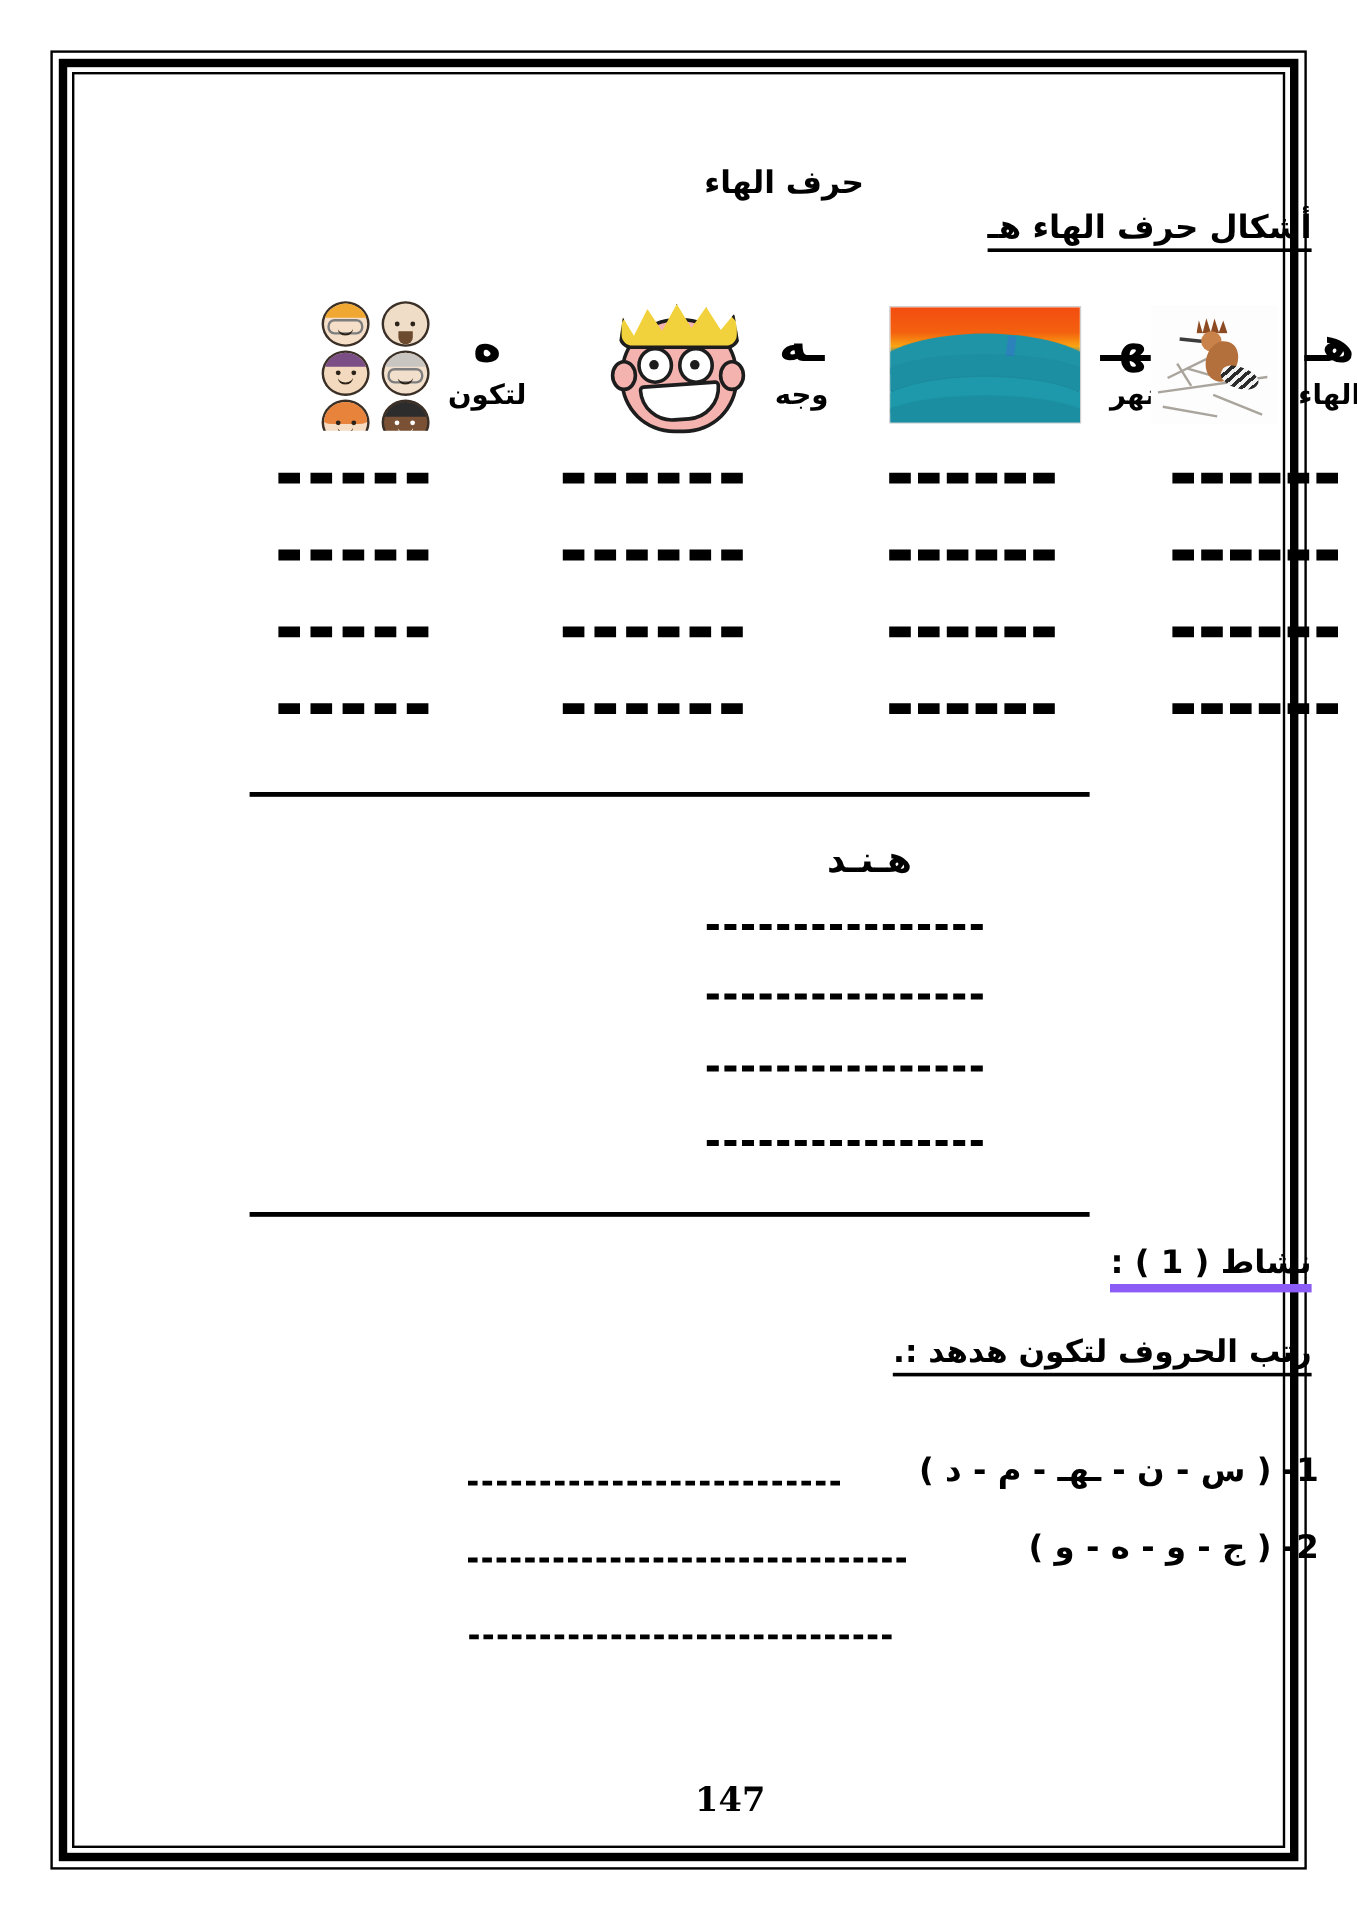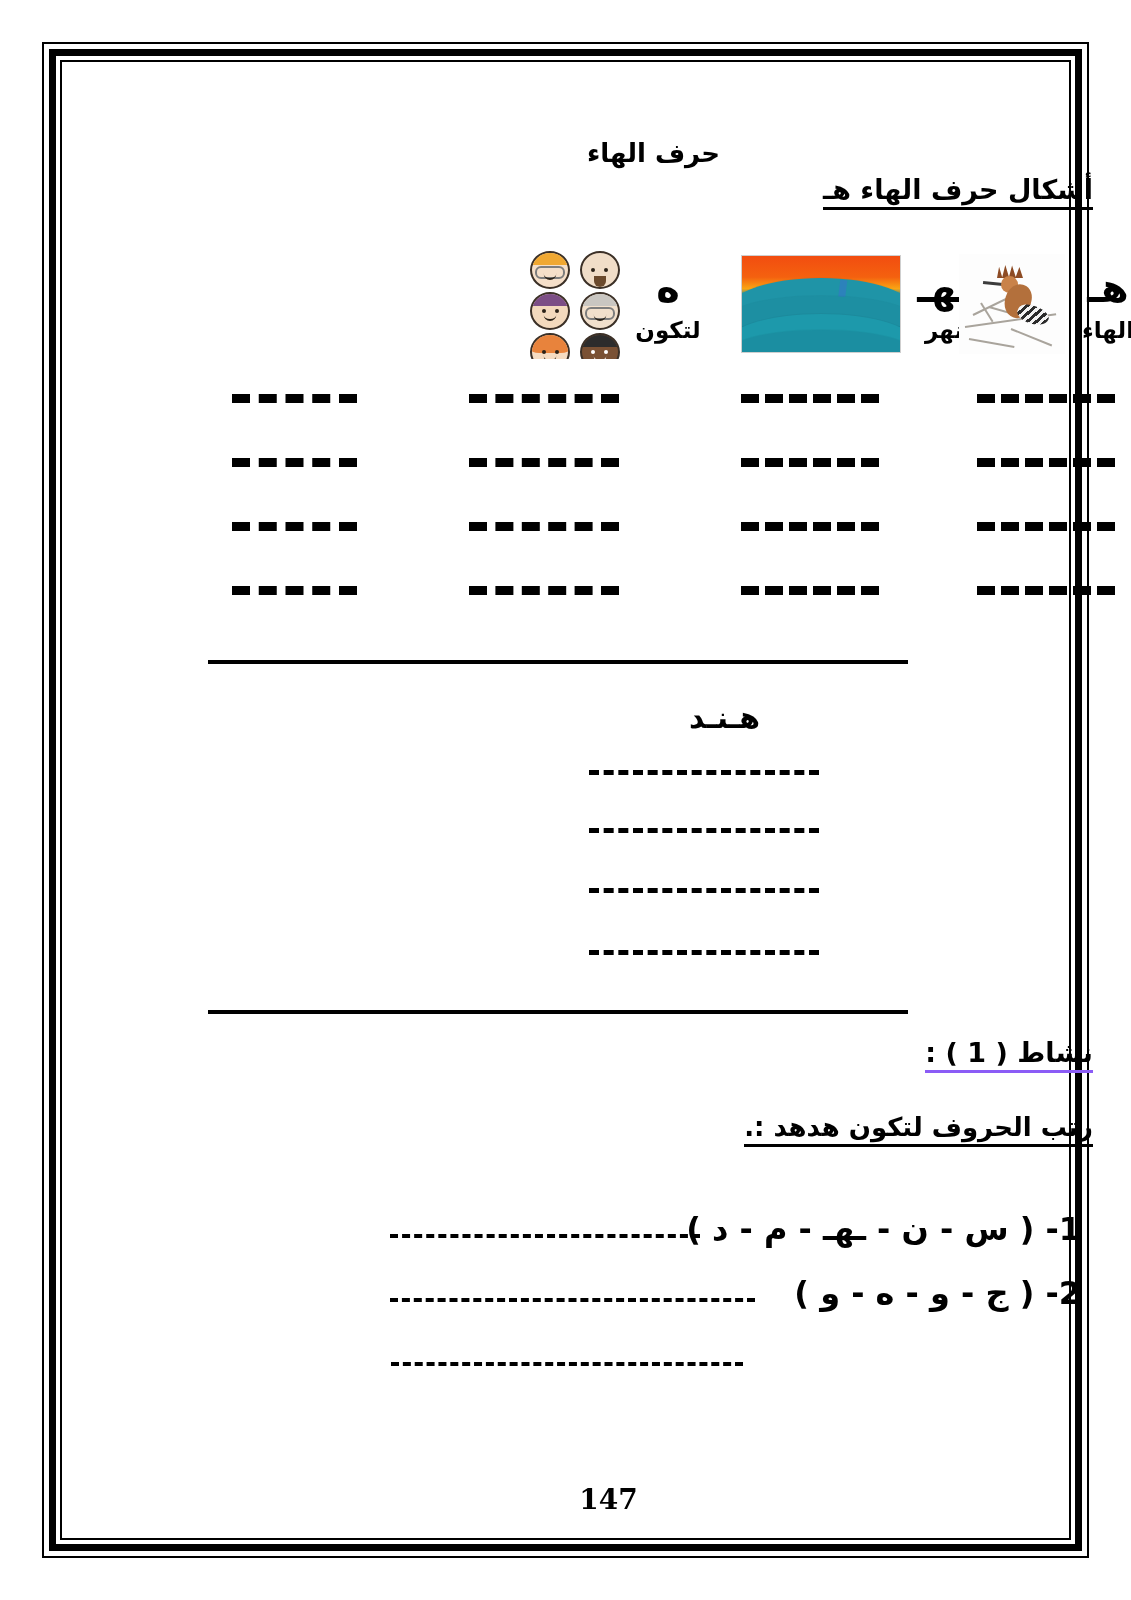--- a/index.html
+++ b/index.html
@@ -340,38 +340,38 @@
     letter-spacing: 2px;
   }
 
   
   .activity-title {
     position: absolute;
     top: 975px;
     right: 62px;
     font-size: 27px;
     font-weight: bold;
-    border-bottom: 3px solid #8b5cf6;
+    border-bottom: 7px solid #8b5cf6;
     padding-bottom: 2px;
     white-space: nowrap;
   }
   .activity-instr {
     position: absolute;
     top: 1050px;
     right: 62px;
     font-size: 26px;
     font-weight: bold;
     border-bottom: 3px solid #000;
     padding-bottom: 2px;
     white-space: nowrap;
   }
   .ex-item {
     position: absolute;
-    right: 74px;
-    font-size: 32px;
+    right: 56px;
+    font-size: 27px;
     font-weight: bold;
     white-space: nowrap;
     letter-spacing: 1px;
   }
   .ex-dash {
     position: absolute;
     height: 0;
     border-top: 4px dashed #000;
   }
 
@@ -433,20 +433,41 @@
       <div class="pic river">
         <div class="river-sky"></div>
         <div class="river-wave rw1"></div>
         <div class="river-streak"></div>
         <div class="river-wave rw2 alt"></div>
         <div class="river-wave rw3"></div>
         <div class="river-wave rw4 alt"></div>
       </div>
     </div>
 
+    <div class="form-cell c2">
+      <div class="glyph-stack">
+        <div class="glyph">ـه</div>
+        <div class="word">وجه</div>
+      </div>
+      <div class="pic bigface">
+        <div class="bigface-wrap">
+          <div class="bf-head"></div>
+          <div class="bf-ear l"></div>
+          <div class="bf-ear r"></div>
+          <div class="bf-hair"></div>
+          <div class="bf-eye l">
+              <span></span>
+            </div>
+          <div class="bf-eye r">
+              <span></span>
+            </div>
+          <div class="bf-smile"></div>
+        </div>
+      </div>
+    </div>
 
     <div class="form-cell c3">
       <div class="glyph-stack">
         <div class="glyph">ه</div>
         <div class="word">لتكون</div>
       </div>
       <div class="pic faces">
         <div class="faces-grid">
           <div class="face" style="background:#f0ddc8;">
             <div class="eyes">

